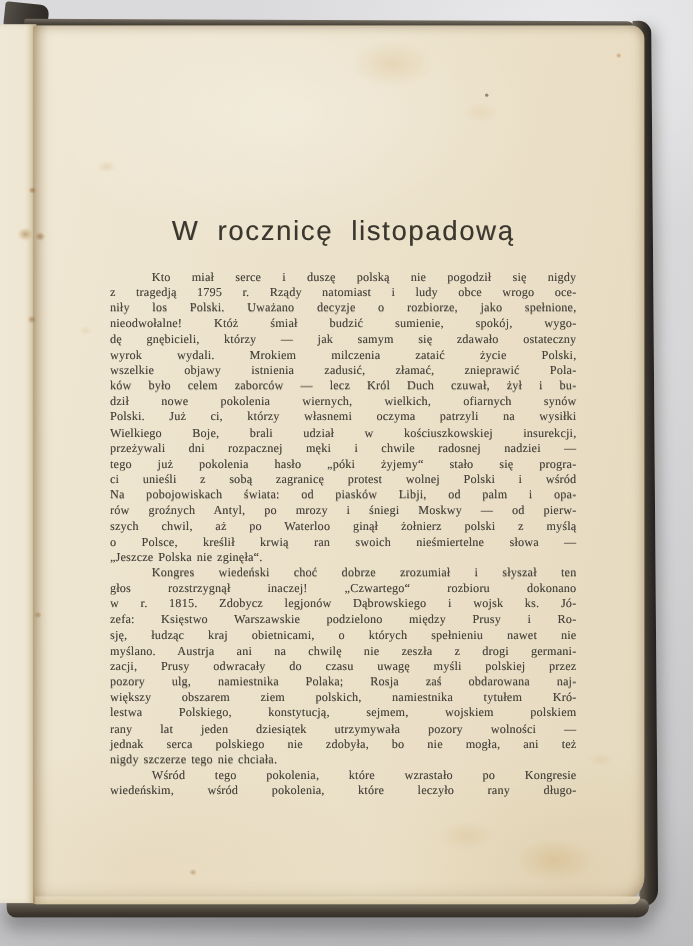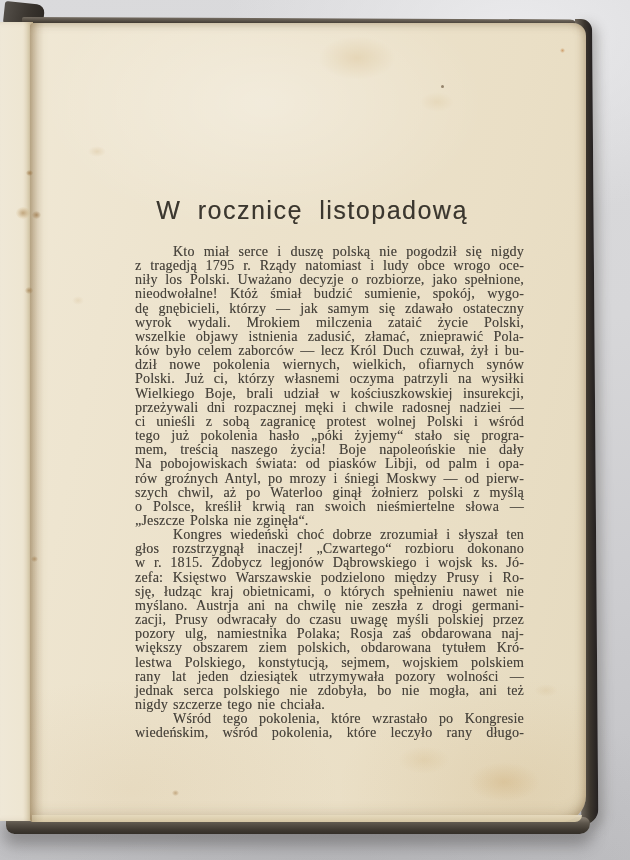--- a/index.html
+++ b/index.html
@@ -73,22 +73,22 @@
   }
   .content{position:absolute;left:70px;top:172px;width:424px;}
   .title{
     margin:0 0 20px 0;
     font-family:"Liberation Sans", sans-serif;font-weight:400;
     font-size:25px;line-height:30px;letter-spacing:1.5px;word-spacing:8px;
     text-align:center;color:#3b372f;
     text-shadow:0.3px 0.3px 0.4px rgba(59,55,47,.45);
   }
   .body{
-    font-size:14px;line-height:14.15px;letter-spacing:0.2px;word-spacing:1.5px;
-    color:#46423b;text-shadow:0.2px 0.2px 0.35px rgba(70,64,55,.45);margin-left:35px;
+    font-size:11px;line-height:14.15px;letter-spacing:0.2px;word-spacing:1.5px;
+    color:#46423b;text-shadow:0.2px 0.2px 0.35px rgba(70,64,55,.45);
   }
   .line{text-align:justify;text-align-last:justify;white-space:nowrap;}
   .line.flush{text-align-last:left;}
   .line.first{text-indent:38px;}
   
   .stain{position:absolute;border-radius:50%;pointer-events:none;}
 </style>
 </head>
 <body>
 
@@ -110,39 +110,38 @@
               <div class="line">niły los Polski. Uważano decyzje o rozbiorze, jako spełnione,</div>
               <div class="line">nieodwołalne! Któż śmiał budzić sumienie, spokój, wygo-</div>
               <div class="line">dę gnębicieli, którzy — jak samym się zdawało ostateczny</div>
               <div class="line">wyrok wydali. Mrokiem milczenia zataić życie Polski,</div>
               <div class="line">wszelkie objawy istnienia zadusić, złamać, znieprawić Pola-</div>
               <div class="line">ków było celem zaborców — lecz Król Duch czuwał, żył i bu-</div>
               <div class="line">dził nowe pokolenia wiernych, wielkich, ofiarnych synów</div>
               <div class="line">Polski. Już ci, którzy własnemi oczyma patrzyli na wysiłki</div>
               <div class="line">Wielkiego Boje, brali udział w kościuszkowskiej insurekcji,</div>
               <div class="line">przeżywali dni rozpacznej męki i chwile radosnej nadziei —</div>
+              <div class="line">tego już pokolenia hasło „póki żyjemy“ stało się progra-</div>
               <div class="line">ci unieśli z sobą zagranicę protest wolnej Polski i wśród</div>
-              <div class="line">tego już pokolenia hasło „póki żyjemy“ stało się progra-</div>
-              <div class="line">mem, treścią naszego życia! Boje napoleońskie nie dały</div>
               <div class="line">Na pobojowiskach świata: od piasków Libji, od palm i opa-</div>
               <div class="line">rów groźnych Antyl, po mrozy i śniegi Moskwy — od pierw-</div>
               <div class="line">szych chwil, aż po Waterloo ginął żołnierz polski z myślą</div>
               <div class="line">o Polsce, kreślił krwią ran swoich nieśmiertelne słowa —</div>
               <div class="line flush">„Jeszcze Polska nie zginęła“.</div>
             </div>
             <div>
               <div class="line first">Kongres wiedeński choć dobrze zrozumiał i słyszał ten</div>
               <div class="line">głos rozstrzygnął inaczej! „Czwartego“ rozbioru dokonano</div>
               <div class="line">w r. 1815. Zdobycz legjonów Dąbrowskiego i wojsk ks. Jó-</div>
               <div class="line">zefa: Księstwo Warszawskie podzielono między Prusy i Ro-</div>
               <div class="line">sję, łudząc kraj obietnicami, o których spełnieniu nawet nie</div>
               <div class="line">myślano. Austrja ani na chwilę nie zeszła z drogi germani-</div>
               <div class="line">zacji, Prusy odwracały do czasu uwagę myśli polskiej przez</div>
               <div class="line">pozory ulg, namiestnika Polaka; Rosja zaś obdarowana naj-</div>
-              <div class="line">większy obszarem ziem polskich, obdarowana tytułem Kró-</div>
+              <div class="line">większy obszarem ziem polskich, namiestnika tytułem Kró-</div>
               <div class="line">lestwa Polskiego, konstytucją, sejmem, wojskiem polskiem</div>
               <div class="line">rany lat jeden dziesiątek utrzymywała pozory wolności —</div>
               <div class="line">jednak serca polskiego nie zdobyła, bo nie mogła, ani też</div>
               <div class="line flush">nigdy szczerze tego nie chciała.</div>
             </div>
             <div>
               <div class="line first">Wśród tego pokolenia, które wzrastało po Kongresie</div>
               <div class="line">wiedeńskim, wśród pokolenia, które leczyło rany długo-</div>
             </div>
           </div>

